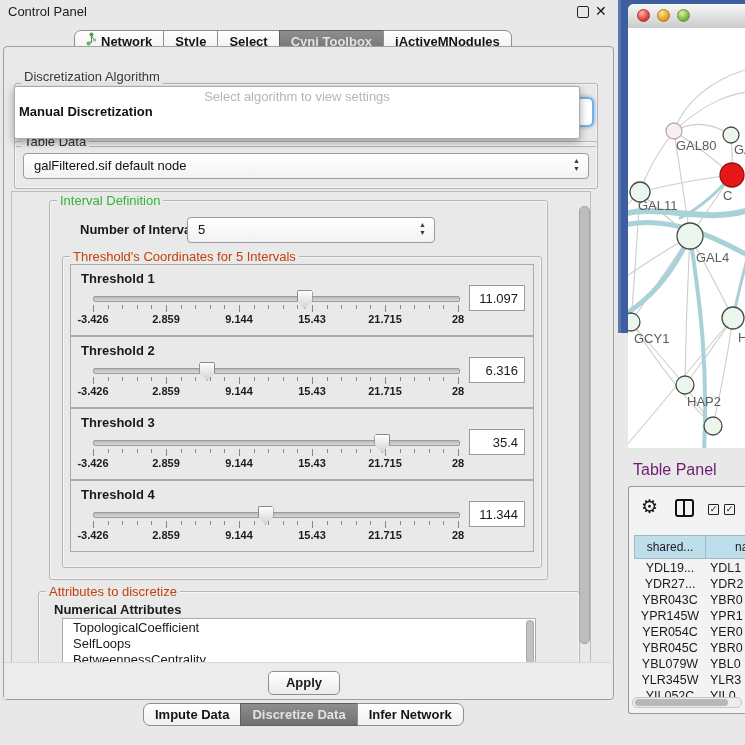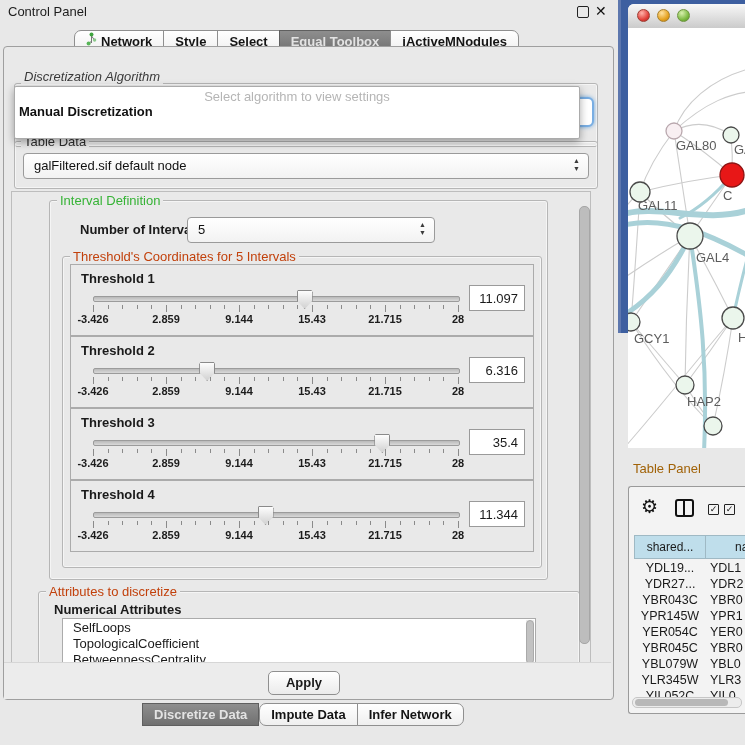--- a/index.html
+++ b/index.html
@@ -27,21 +27,21 @@
 
   #main-panel{left:3px;top:46px;width:609px;height:652px;background:#e9e9e9;
               border:1px solid #9f9f9f;border-radius:4px;}
 
   .group{position:absolute;border:1px solid #b6b6b6;border-radius:3px;
          box-shadow:inset 0 0 0 1px rgba(255,255,255,.55);}
   .group-label{position:absolute;font-size:13px;background:#e9e9e9;padding:0 3px;white-space:nowrap;}
 
   
   #algo-group{left:10px;top:36px;width:582px;height:62px;}
-  #algo-label{left:17px;top:22px;color:#3a3a3a;font-style:italic;}
+  #algo-label{left:17px;top:22px;color:#3a3a3a;}
   #algo-combo-behind{left:520px;top:50px;width:66px;height:26px;background:#fff;
       border:2px solid #79aee3;border-radius:6px;box-shadow:0 0 4px #6fa8dc;}
 
   
   #algo-popup{left:10px;top:39px;width:564px;height:51px;background:#ffffff;
       border:1px solid #ababab;border-radius:2px;box-shadow:0 3px 9px rgba(0,0,0,.35);z-index:40;}
   #popup-prompt{left:0;top:2px;width:100%;text-align:center;font-size:13px;color:#b5b5b5;}
   .popup-item{position:absolute;left:4px;font-size:13px;color:#111;white-space:nowrap;}
   #popup-item-0{top:17px;font-weight:bold;}
   #popup-item-1{top:32px;}
@@ -111,21 +111,21 @@
                 background:linear-gradient(#f8f8f8,#cbcbcb);border-bottom:1px solid #979797;}
   .light{position:absolute;top:5px;width:13px;height:13px;border-radius:50%;}
   #light-red{left:9px;background:radial-gradient(circle at 35% 28%,#ffb3aa,#e1403a 62%,#a82420);
              border:1px solid #9c3c33;box-sizing:border-box;}
   #light-yellow{left:29px;background:radial-gradient(circle at 35% 28%,#ffe2a0,#e5a11f 62%,#b37a14);
              border:1px solid #a67f2c;box-sizing:border-box;}
   #light-green{left:49px;background:radial-gradient(circle at 35% 28%,#d8f0ae,#7cb941 62%,#548c26);
              border:1px solid #6d9440;box-sizing:border-box;}
   #net-canvas{left:0;top:24px;width:117px;height:420px;background:#fff;}
 
-  #tp-title{left:633px;top:461px;font-size:13px;color:#a16207;}
+  #tp-title{left:633px;top:461px;font-size:16px;color:#701a75;}
   #tp-box{left:628px;top:486px;width:117px;height:226px;background:#f3f3f3;
           border:1px solid #9a9a9a;border-right:none;border-radius:3px 0 0 3px;}
   #tp-gear{left:12px;top:8px;font-size:19px;color:#111;}
   #tp-split{left:46px;top:12px;width:15px;height:14px;border:2px solid #111;border-radius:3px;}
   #tp-split:before{content:"";position:absolute;left:6px;top:0;width:2px;height:14px;background:#111;}
   .tp-check{position:absolute;top:17px;width:9px;height:9px;border:1.4px solid #222;border-radius:1px;
             font-size:9px;line-height:9px;text-align:center;font-weight:bold;color:#111;}
   #tp-check1{left:79px;} #tp-check2{left:95px;}
   .tp-hcell{position:absolute;top:48px;height:24px;background:#bfdeeb;border:1px solid #9fb9c4;
             box-sizing:border-box;font-size:12px;line-height:22px;overflow:hidden;white-space:nowrap;}
@@ -163,21 +163,21 @@
       </span>
       <span>Network</span>
     </div>
     <div class="seg">
         <span>Style</span>
       </div>
     <div class="seg">
         <span>Select</span>
       </div>
     <div class="seg sel">
-        <span>Equal Toolbox</span>
+        <span>Cyni Toolbox</span>
       </div>
     <div class="seg last">
         <span>jActiveMNodules</span>
       </div>
   </div>
 
   <div class="abs" id="main-panel">
 
     <div class="group" id="algo-group"></div>
     <span class="group-label" id="algo-label">Discretization Algorithm</span>
@@ -368,44 +368,44 @@
             <div class="tick-label" style="left: 365px; top: 48px;">28</div>
             <div class="th-value">11.344</div>
           </div>
         </div>
 
       <div class="group" id="attr-group"></div>
       <span class="group-label title-blue" id="attr-label">Attributes to discretize</span>
       <span class="abs" id="attr-subtitle">Numerical Attributes</span>
       <div class="abs" id="attr-list">
         <div id="attr-items">
+            <div class="attr-item">TopologicalCoefficient</div>
             <div class="attr-item">SelfLoops</div>
-            <div class="attr-item">TopologicalCoefficient</div>
             <div class="attr-item">BetweennessCentrality</div>
           </div>
         <div class="sb">
             <div class="thumb"></div>
           </div>
       </div>
 
       <div class="abs" id="vscroll">
         <div class="thumb"></div>
       </div>
     </div>
 
     <div class="abs" id="apply-strip"></div>
     <div class="abs" id="apply-btn">Apply</div>
   </div>
 
   <div class="abs seg-ctl" id="bottom-tabs">
+    <div class="seg first">
+        <span>Impute Data</span>
+      </div>
     <div class="seg sel">
         <span>Discretize Data</span>
-      </div>
-    <div class="seg first">
-        <span>Impute Data</span>
       </div>
     <div class="seg last">
         <span>Infer Network</span>
       </div>
   </div>
 
   <div class="abs" id="net-frame">
     <div class="abs" id="net-window">
       <div class="abs" id="net-titlebar">
         <span class="light" id="light-red"></span>

